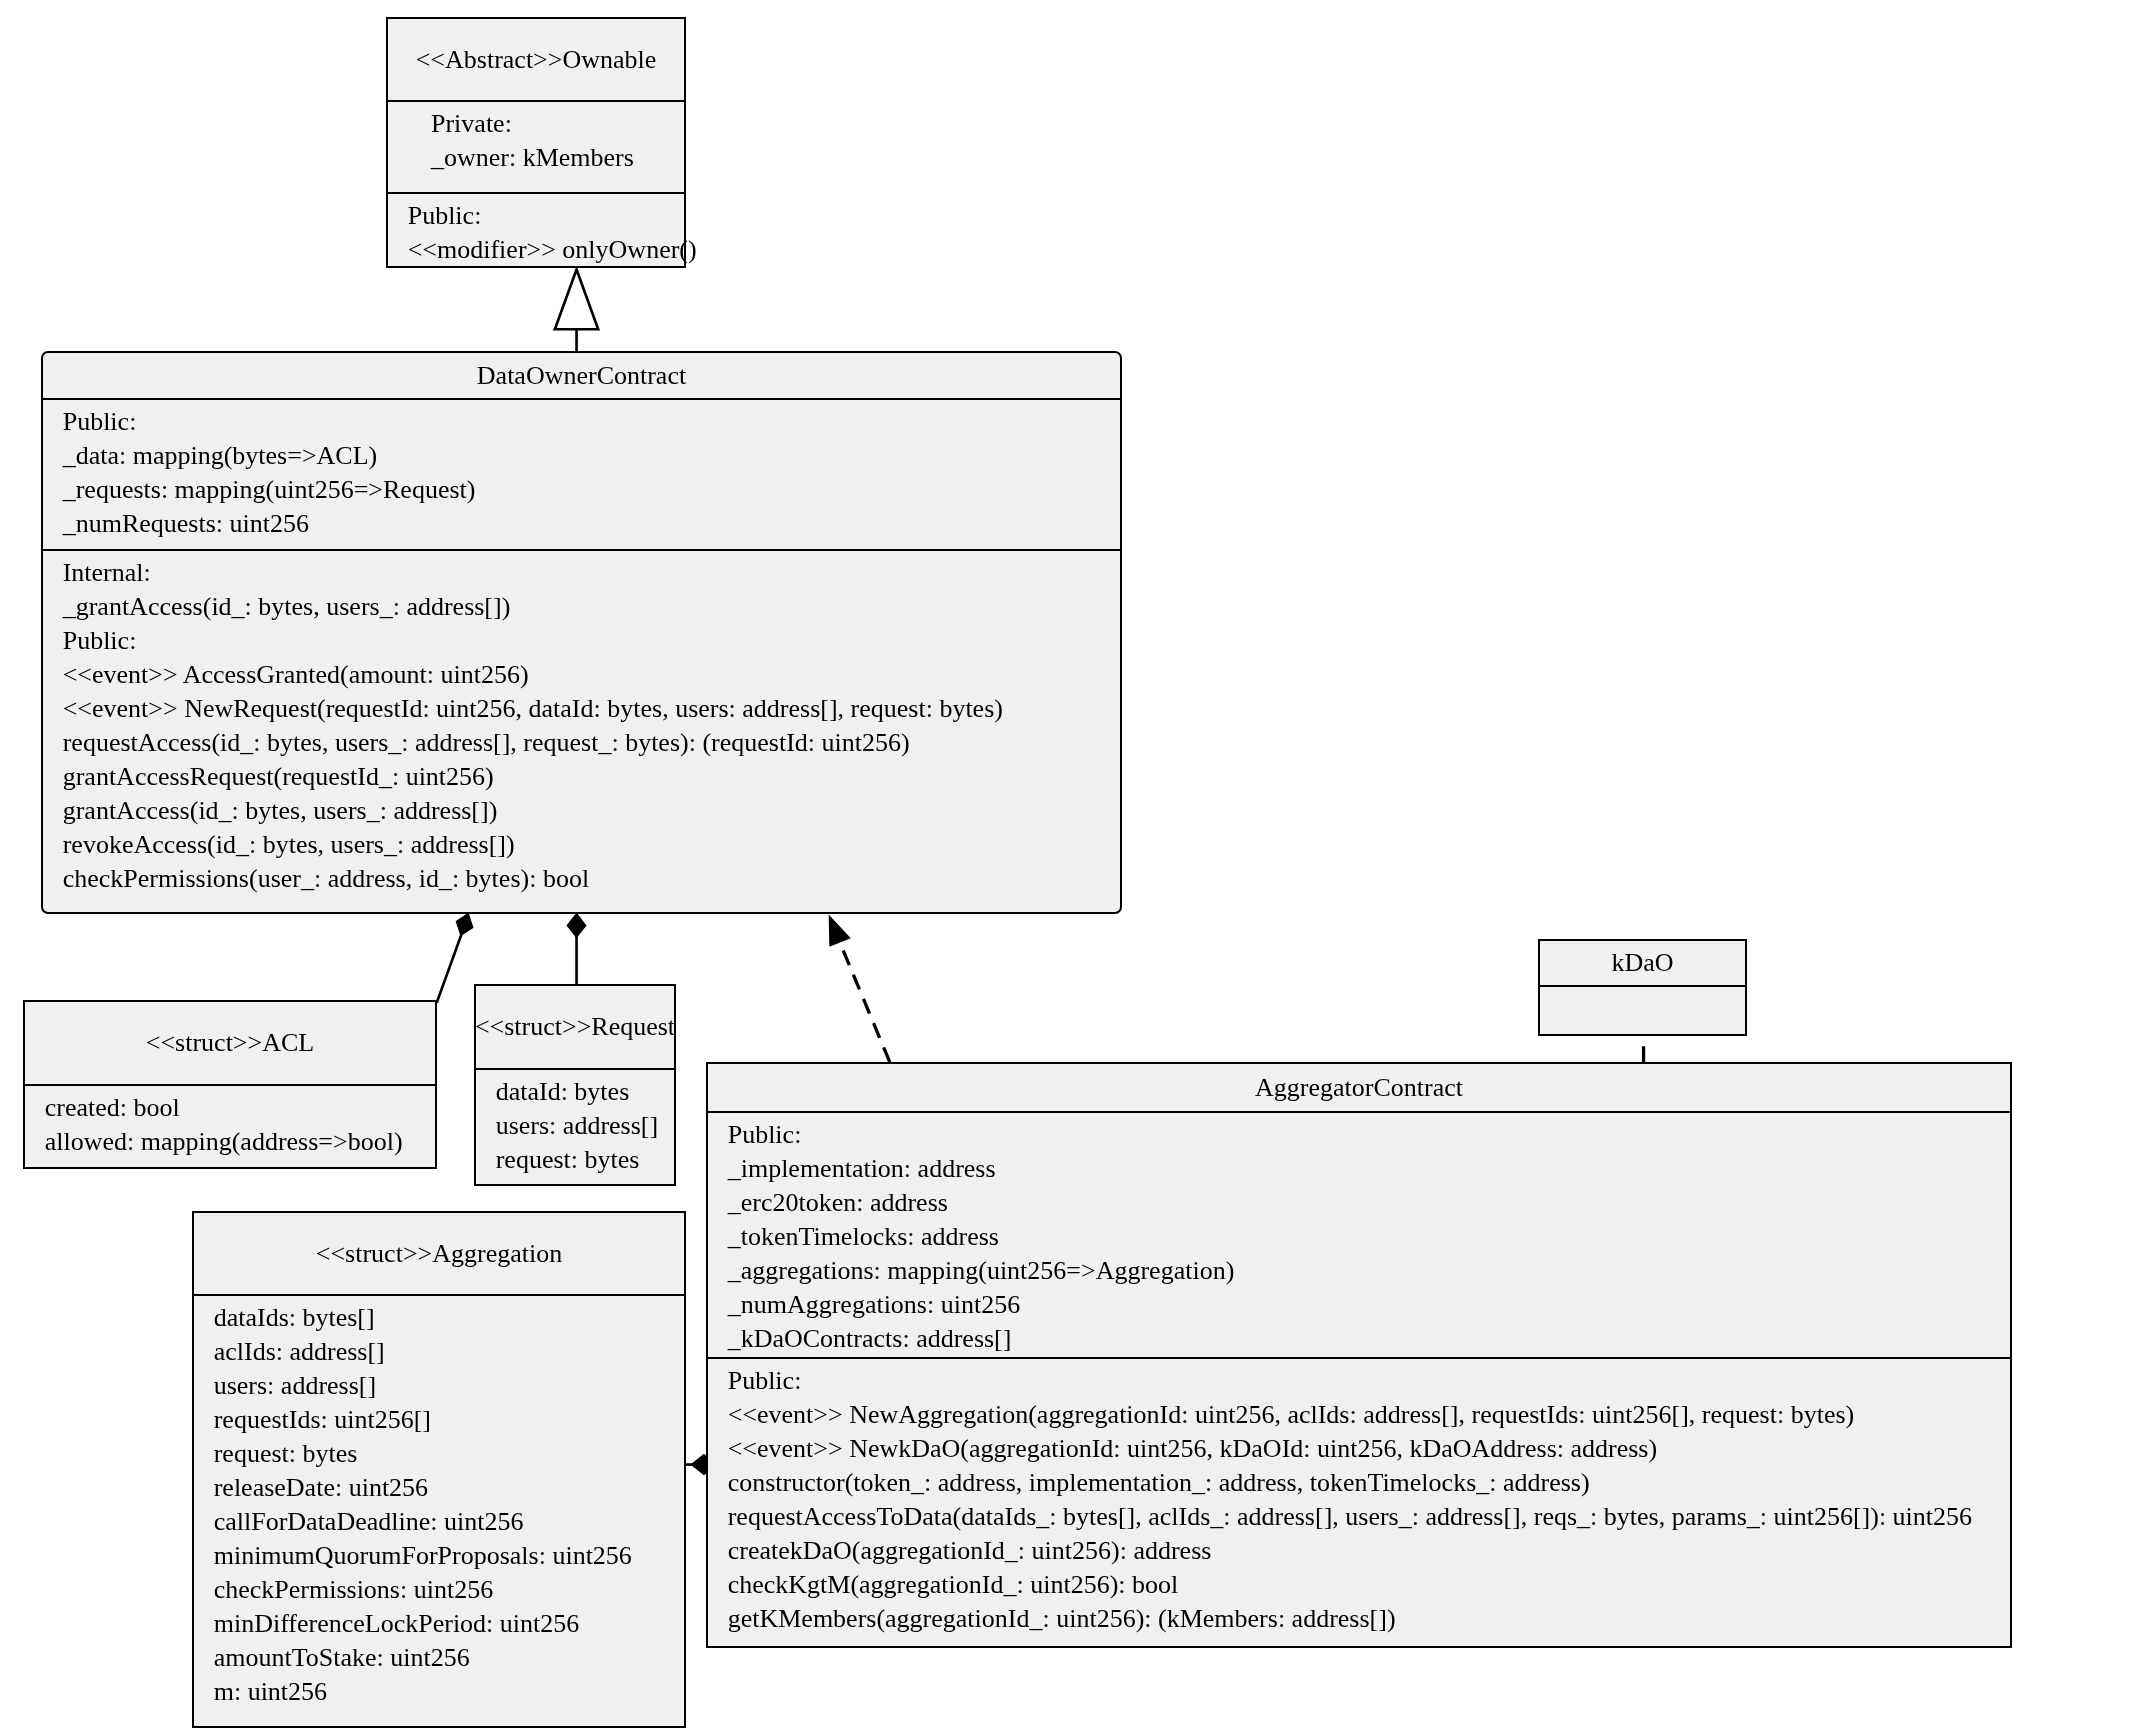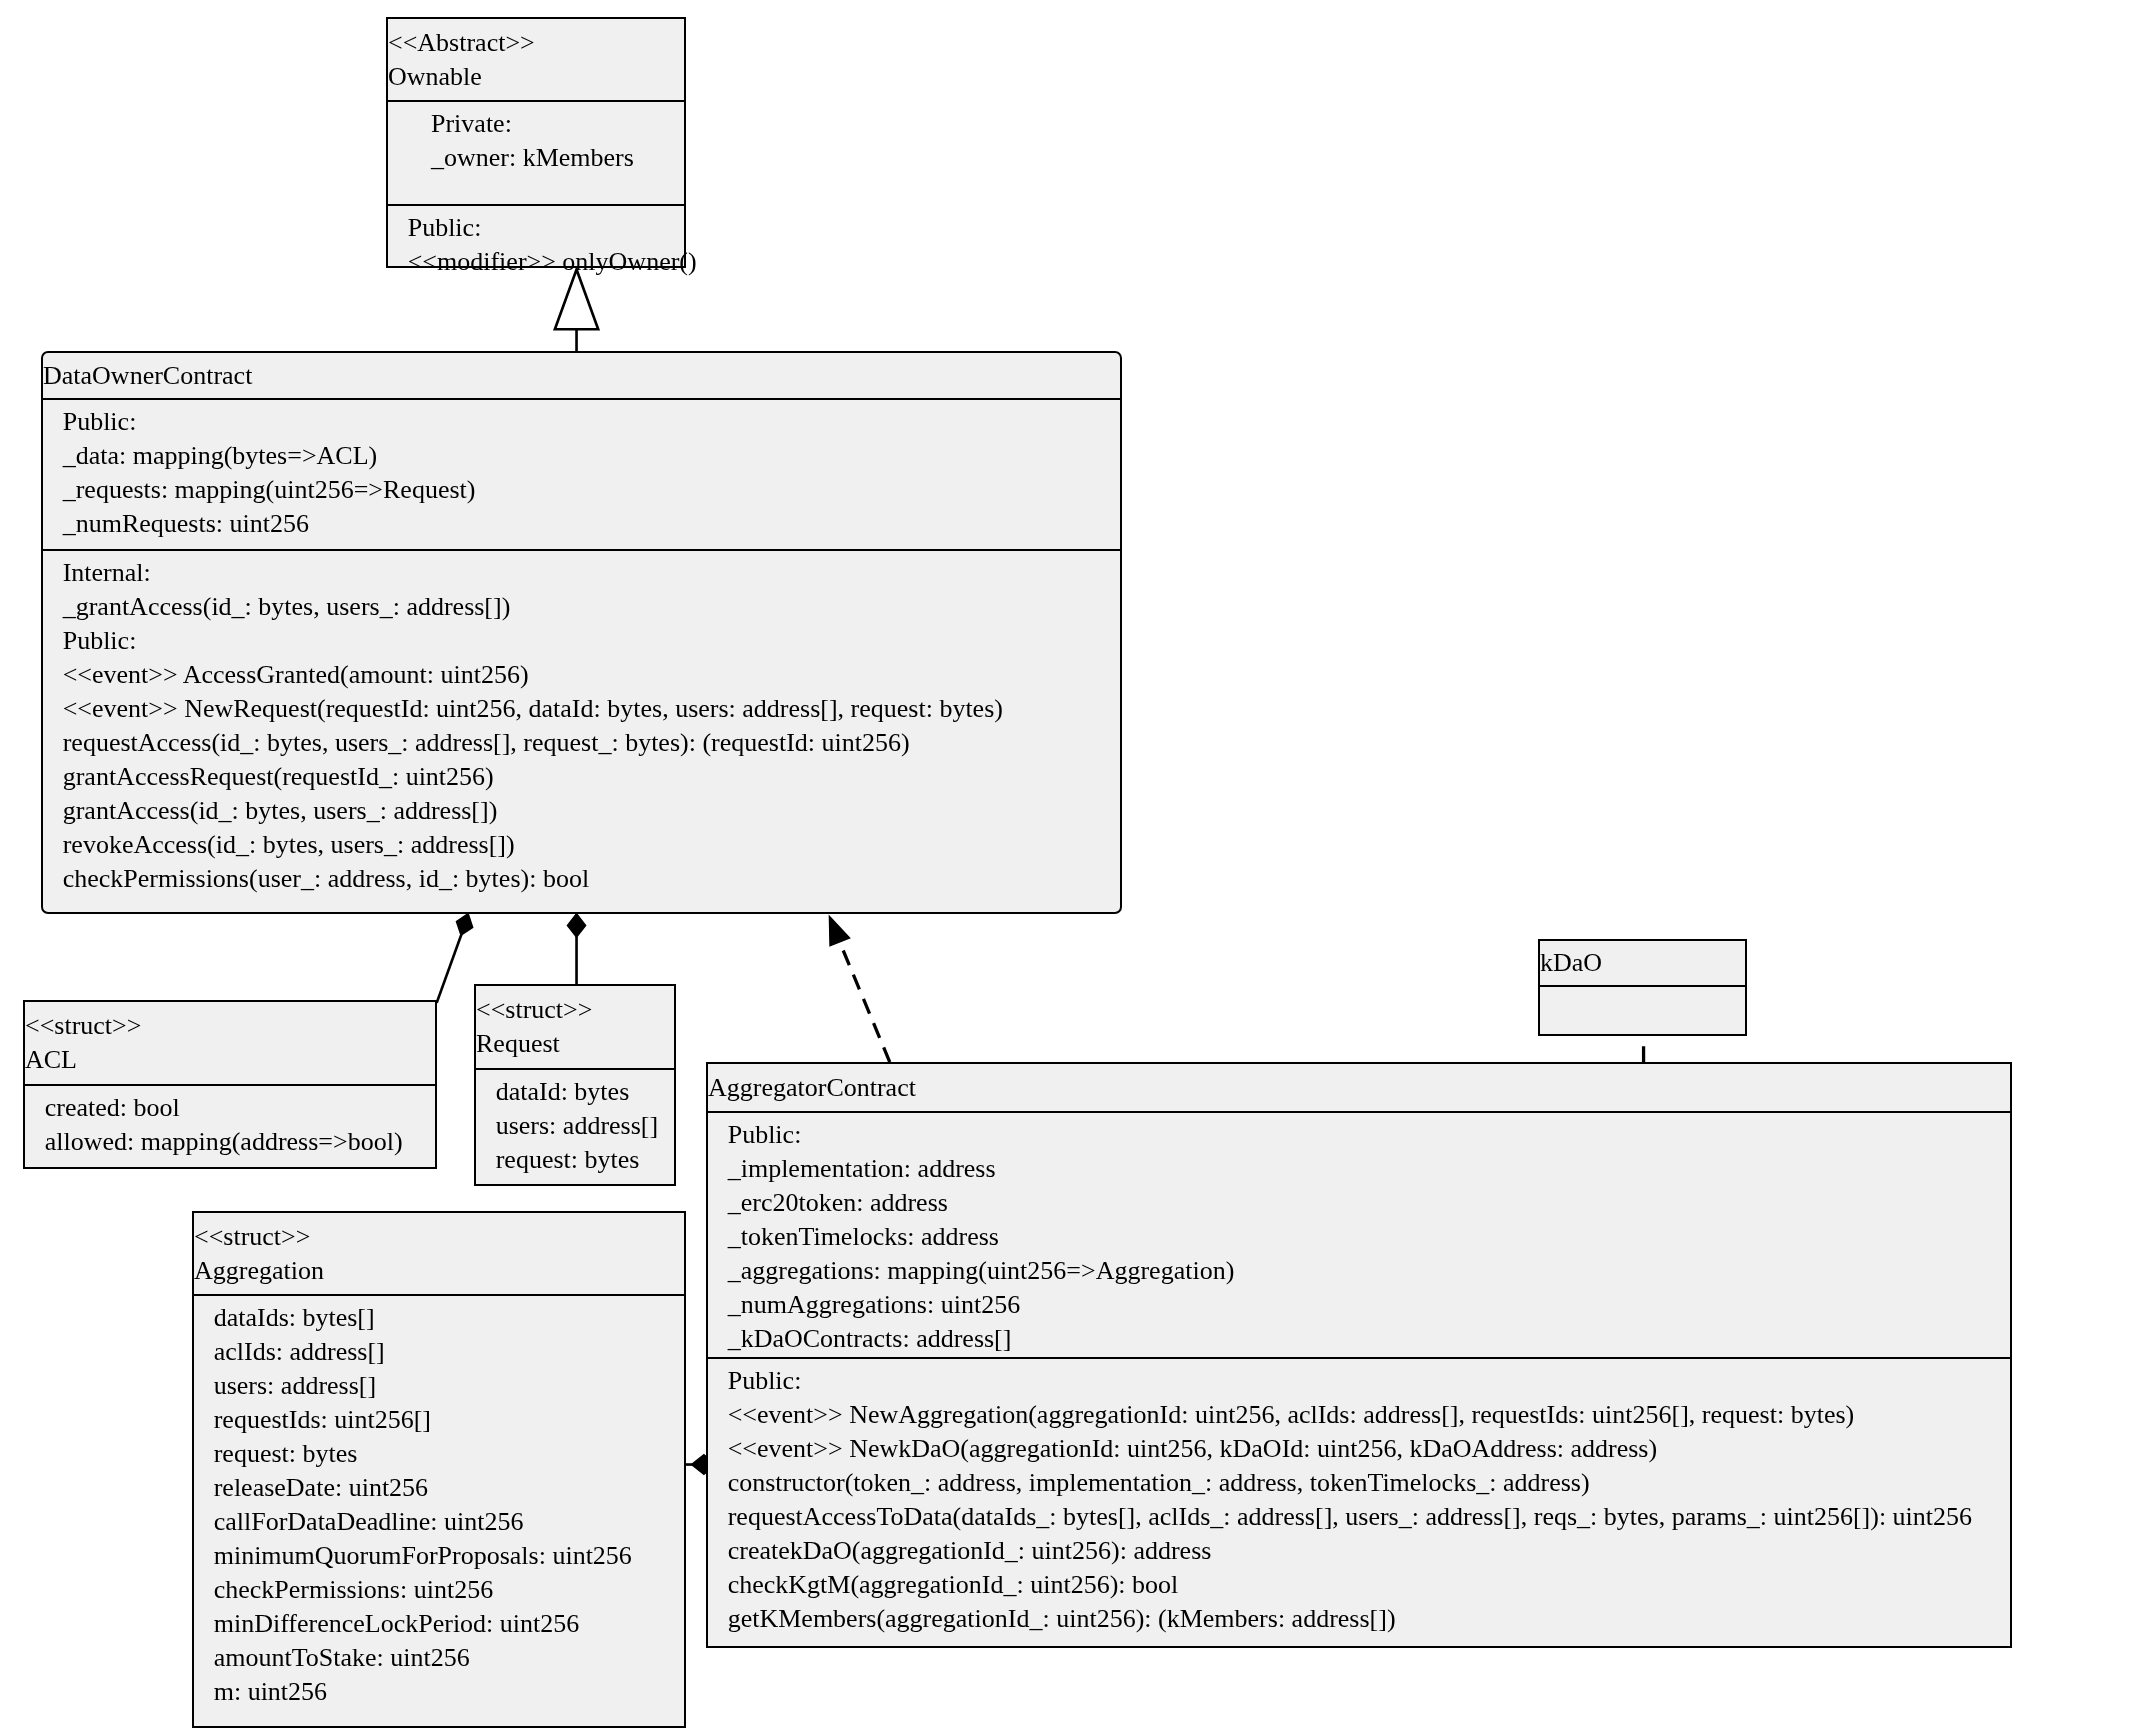--- a/index.html
+++ b/index.html
@@ -19,22 +19,21 @@
   .uml-box {
     position: absolute;
     background: #f0f0f0;
     border: 2.6px solid #000000;
     box-sizing: border-box;
     display: flex;
     flex-direction: column;
   }
   .title {
     display: flex;
-    flex-direction: column;
-    align-items: flex-start;
+    align-items: center;
     justify-content: center;
     font-size: 26px;
     line-height: 34px;
     text-align: center;
     flex: 0 0 auto;
   }
   .comp {
     border-top: 2.6px solid #000000;
     box-sizing: border-box;
     padding: 5.3px 0 0 19.7px;
@@ -44,21 +43,21 @@
   }
   .comp.grow { flex: 1 1 auto; }
   .line {
     height: 34px;
     line-height: 34px;
     white-space: nowrap;
   }
   
   #box-ownable            { left: 386px;  top: 17px;   width: 300px;  height: 251px; }
   #box-ownable .title     { height: 81px; }
-  #box-ownable .attrs     { height: 104px; padding-left: 43px; }
+  #box-ownable .attrs     { height: 92px; padding-left: 43px; }
 
   #box-dataowner          { left: 41px;   top: 351px;  width: 1081px; height: 563px; border-radius: 7px; }
   #box-dataowner .title   { height: 45px; }
   #box-dataowner .attrs   { height: 151px; }
 
   #box-acl                { left: 23px;   top: 1000px; width: 414px;  height: 169px; }
   #box-acl .title         { height: 82px; }
 
   #box-request            { left: 474px;  top: 984px; width: 202px;  height: 202px; }
   #box-request .title     { height: 82px; }

